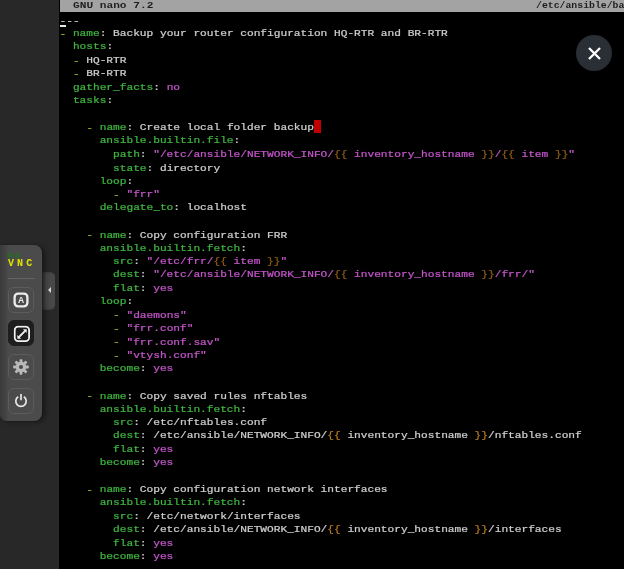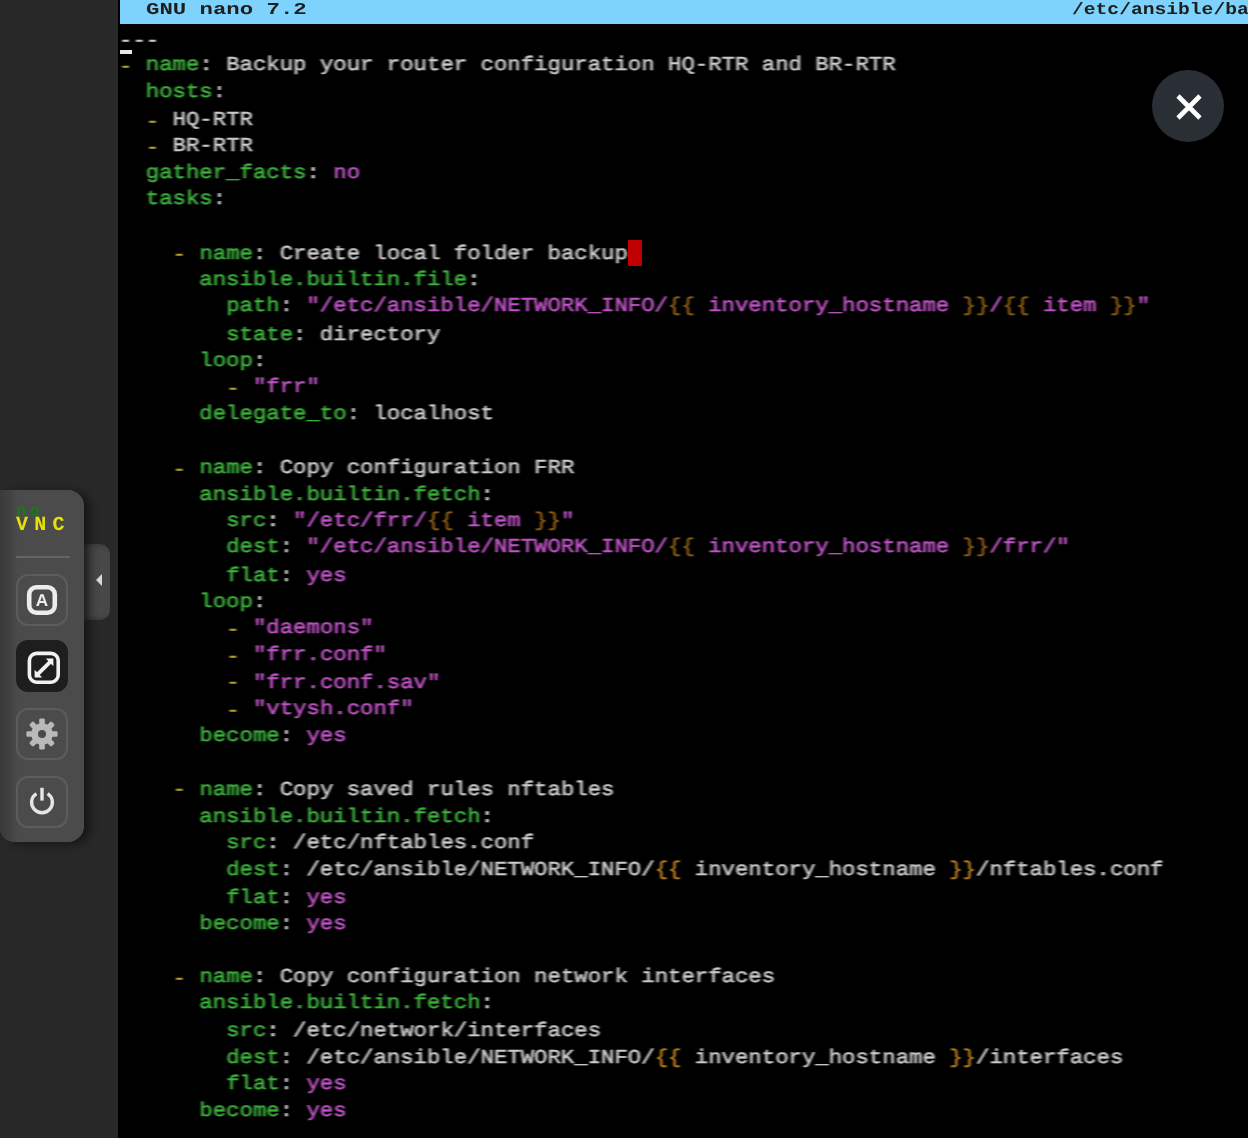--- a/index.html
+++ b/index.html
@@ -1,19 +1,19 @@
 <!DOCTYPE html>
 <html><head>
 <meta charset="utf-8">
 <style>
   html,body{margin:0;padding:0;}
   body{width:624px;height:569px;background:#282828;overflow:hidden;position:relative;
        font-family:"Liberation Mono",monospace;}
   #term{position:absolute;left:58.5px;top:0;width:565.5px;height:569px;background:#000;}
-  #bar{position:absolute;left:59.5px;top:0;width:564.5px;height:12.2px;background:#7dd3fc;overflow:hidden;}
+  #bar{position:absolute;left:59.5px;top:0;width:564.5px;height:12.2px;background:#a3a3a3;overflow:hidden;}
   #bar span{position:absolute;top:2.1px;filter:blur(0.35px);font:bold 11.17px/11px "Liberation Mono",monospace;color:#1e1e1e;white-space:pre;
        transform:scaleY(0.74);transform-origin:0 0;}
   #bar span.sqz{transform:scale(0.88,0.74);}
   pre.code{position:absolute;left:59.5px;top:13.5px;margin:0;filter:blur(0.45px);
        font:11.17px/15.227px "Liberation Mono",monospace;color:#cdcdcd;-webkit-text-stroke:0.28px;white-space:pre;
        transform:scaleY(0.88);transform-origin:0 0;}
   .g{color:#3eb43e;}
   .y{color:#b3a62b;position:relative;top:0.8px;}
   .d{position:relative;top:0.8px;}
   .m{color:#c355ca;}

